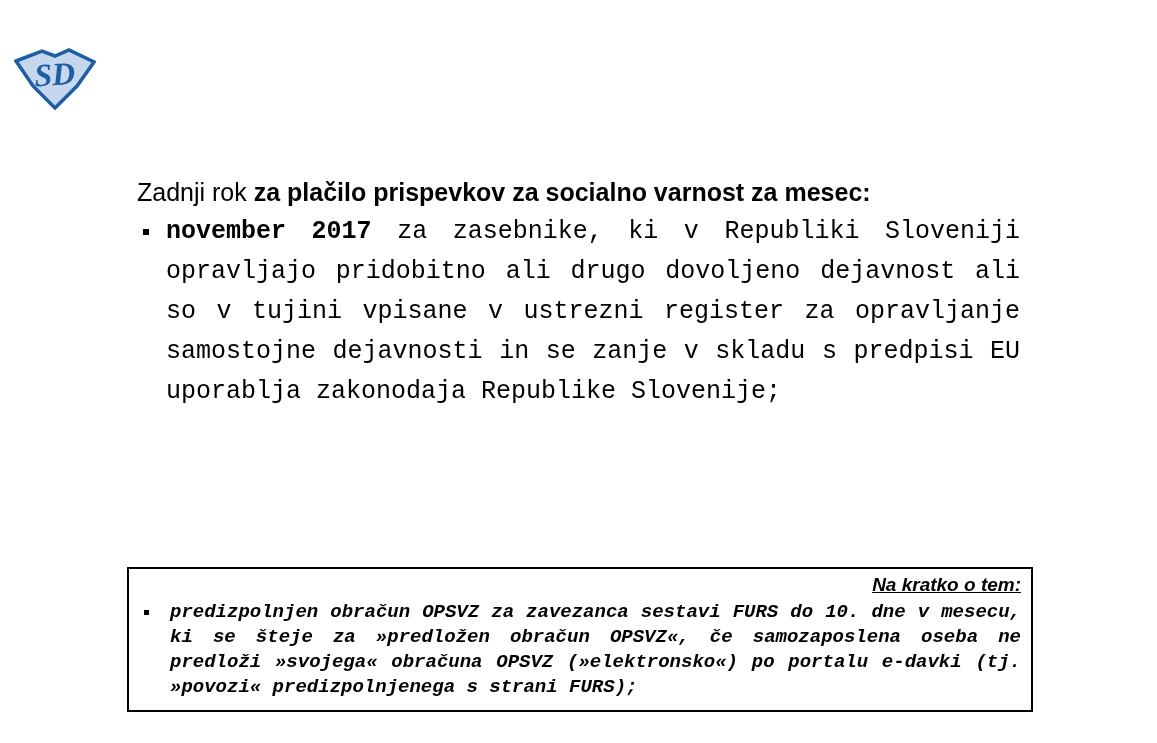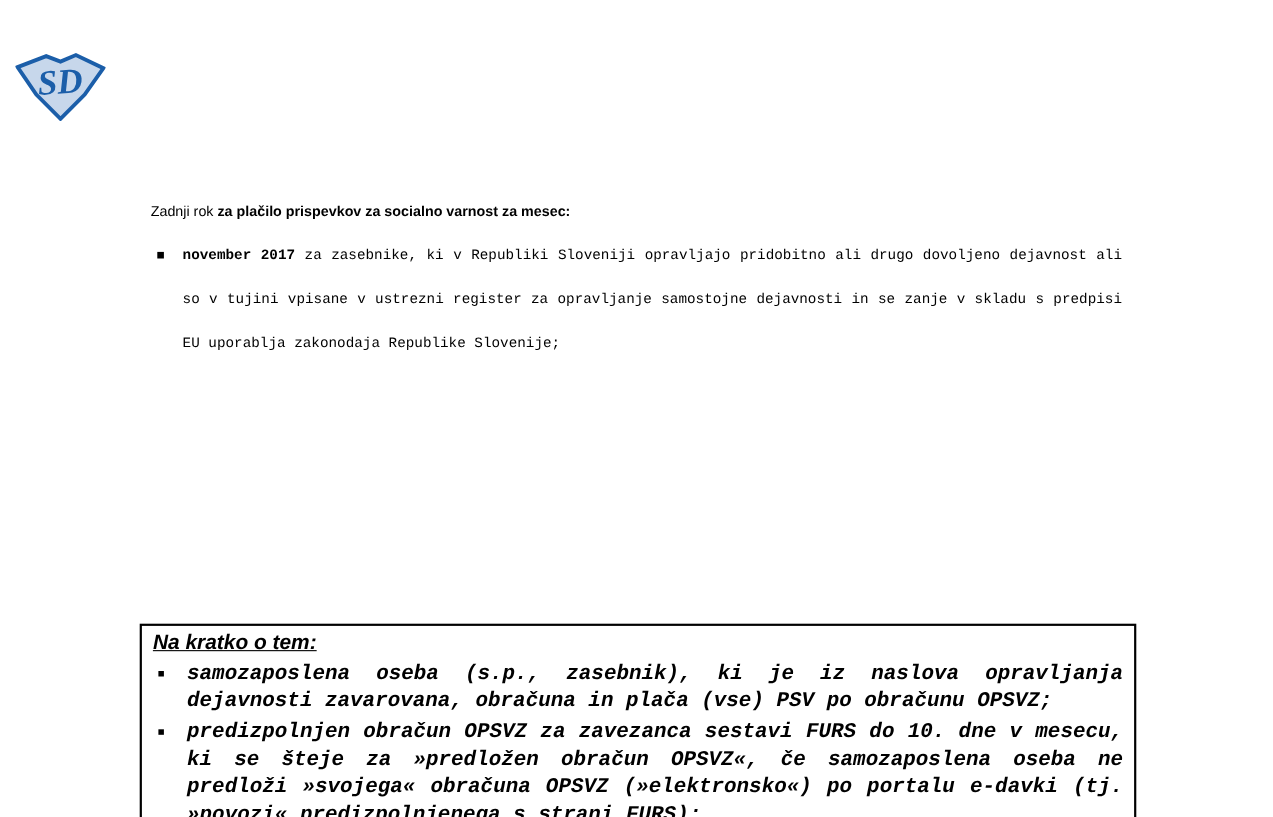--- a/index.html
+++ b/index.html
@@ -18,21 +18,21 @@
     left: 14px;
     top: 48px;
     width: 82px;
     height: 62px;
   }
   .content {
     position: absolute;
     left: 137px;
     top: 172px;
     width: 883px;
-    font-size: 13px;
+    font-size: 25px;
     line-height: 40px;
     text-align: justify;
   }
   .heading { text-align: left; }
   .b { font-weight: bold; }
   .li {
     position: relative;
     padding-left: 29px;
     font-family: Liberation Mono, monospace;
   }
@@ -51,21 +51,21 @@
     width: 906px;
     border: 2px solid #000000;
     padding: 3px 10px 10px 10px;
     font-size: 19px;
     line-height: 25px;
     font-style: italic;
     font-weight: bold;
     text-align: justify;
   }
   .box-title {
-    text-align: left;
+    text-align: right;
     text-decoration: underline;
     margin-bottom: 2px;
   }
   .box .li { padding-left: 31px; margin-top: 3px; }
   .box .li .sq { left: 5px; top: 10px; width: 5px; height: 5px; }
 </style>
 </head>
 <body>
 
 <div class="page">
@@ -83,20 +83,20 @@
       <span class="sq"></span><span class="b">november 2017</span><span> za zasebnike, ki v Republiki Sloveniji opravljajo pridobitno ali drugo dovoljeno dejavnost ali so v tujini vpisane v ustrezni register za opravljanje samostojne dejavnosti in se zanje v skladu s predpisi EU uporablja zakonodaja Republike Slovenije;</span>
     </div>
 
 
 
   </div>
 
   <div class="box">
     <div class="box-title">Na kratko o tem:</div>
     <div class="li">
-      <span class="sq"></span><span>samozaposlena oseba (s.p., zasebnik), ki je iz naslova opravljanja dejavnosti zavarovana, obračuna in plača (vse) PSV po obračunu OPSVZ;</span>
+      <span class="sq"></span>
     </div>
     <div class="li">
       <span class="sq"></span><span>predizpolnjen obračun OPSVZ za zavezanca sestavi FURS do 10. dne v mesecu, ki se šteje za »predložen obračun OPSVZ«, če samozaposlena oseba ne predloži »svojega« obračuna OPSVZ (»elektronsko«) po portalu e-davki (tj. »povozi« predizpolnjenega s strani FURS);</span>
     </div>
   </div>
 
 </div>
 
 </body></html>

